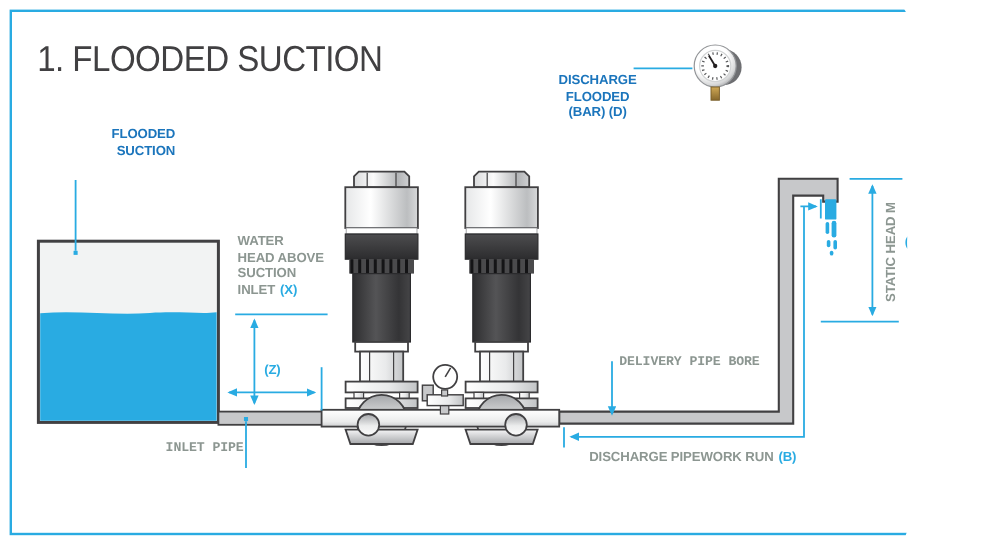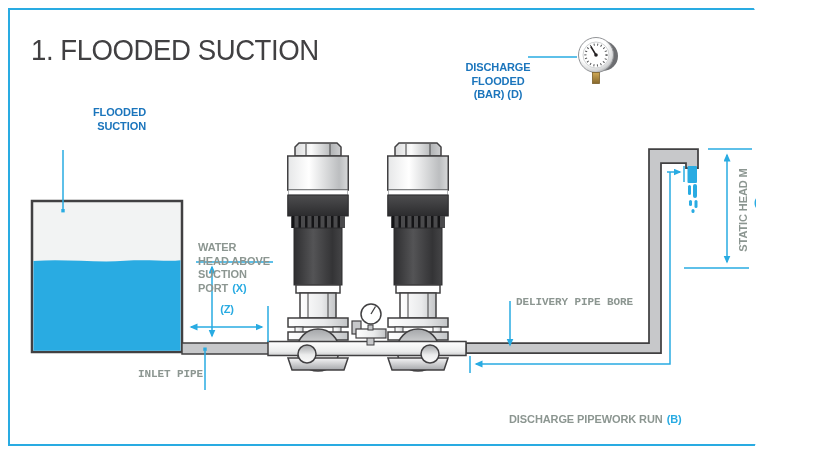--- a/index.html
+++ b/index.html
@@ -195,42 +195,42 @@
     </g>
   </svg>
 
   <div class="title">1. FLOODED SUCTION</div>
 
   <div class="lbl blue center" style="left:68px;top:106px;width:78px;text-align:right;">
     <div>FLOODED</div>
     <div>SUCTION</div>
   </div>
 
-  <div class="lbl gray" style="left:198px;top:195px;margin-top:46px;">
+  <div class="lbl gray" style="left:198px;top:195px;">
     <div>WATER</div>
     <div>HEAD ABOVE</div>
     <div>SUCTION</div>
-    <div><span>PORT</span><span class="sym">(X)</span></div>
+    <div><span>INLET</span><span class="sym">(X)</span></div>
   </div>
 
   <div class="lbl cyan center" style="left:205px;top:303px;width:44px;">(Z)</div>
 
   <div class="lbl gray" style="left:138px;top:368px;font-family:Liberation Mono, monospace;">INLET PIPE</div>
 
   <div class="lbl blue center" style="left:446px;top:61px;width:104px;">
     <div>DISCHARGE</div>
     <div>FLOODED</div>
     <div>(BAR) (D)</div>
   </div>
 
   <div class="lbl gray" style="left:516px;top:296px;font-family:Liberation Mono, monospace;">
     <div>DELIVERY PIPE BORE</div>
   </div>
 
-  <div class="lbl gray" style="left:509px;top:375px;margin-top:38px;">
+  <div class="lbl gray" style="left:491px;top:375px;">
     <span>DISCHARGE PIPEWORK RUN</span><span class="sym">(B)</span>
   </div>
 
   <div class="lbl gray rot center" style="left:684px;top:203px;width:120px;height:14px;">STATIC HEAD M</div>
 
   <div class="lbl cyan" style="left:754px;top:196px;">(A)</div>
 
 </div>
 
 </body></html>

